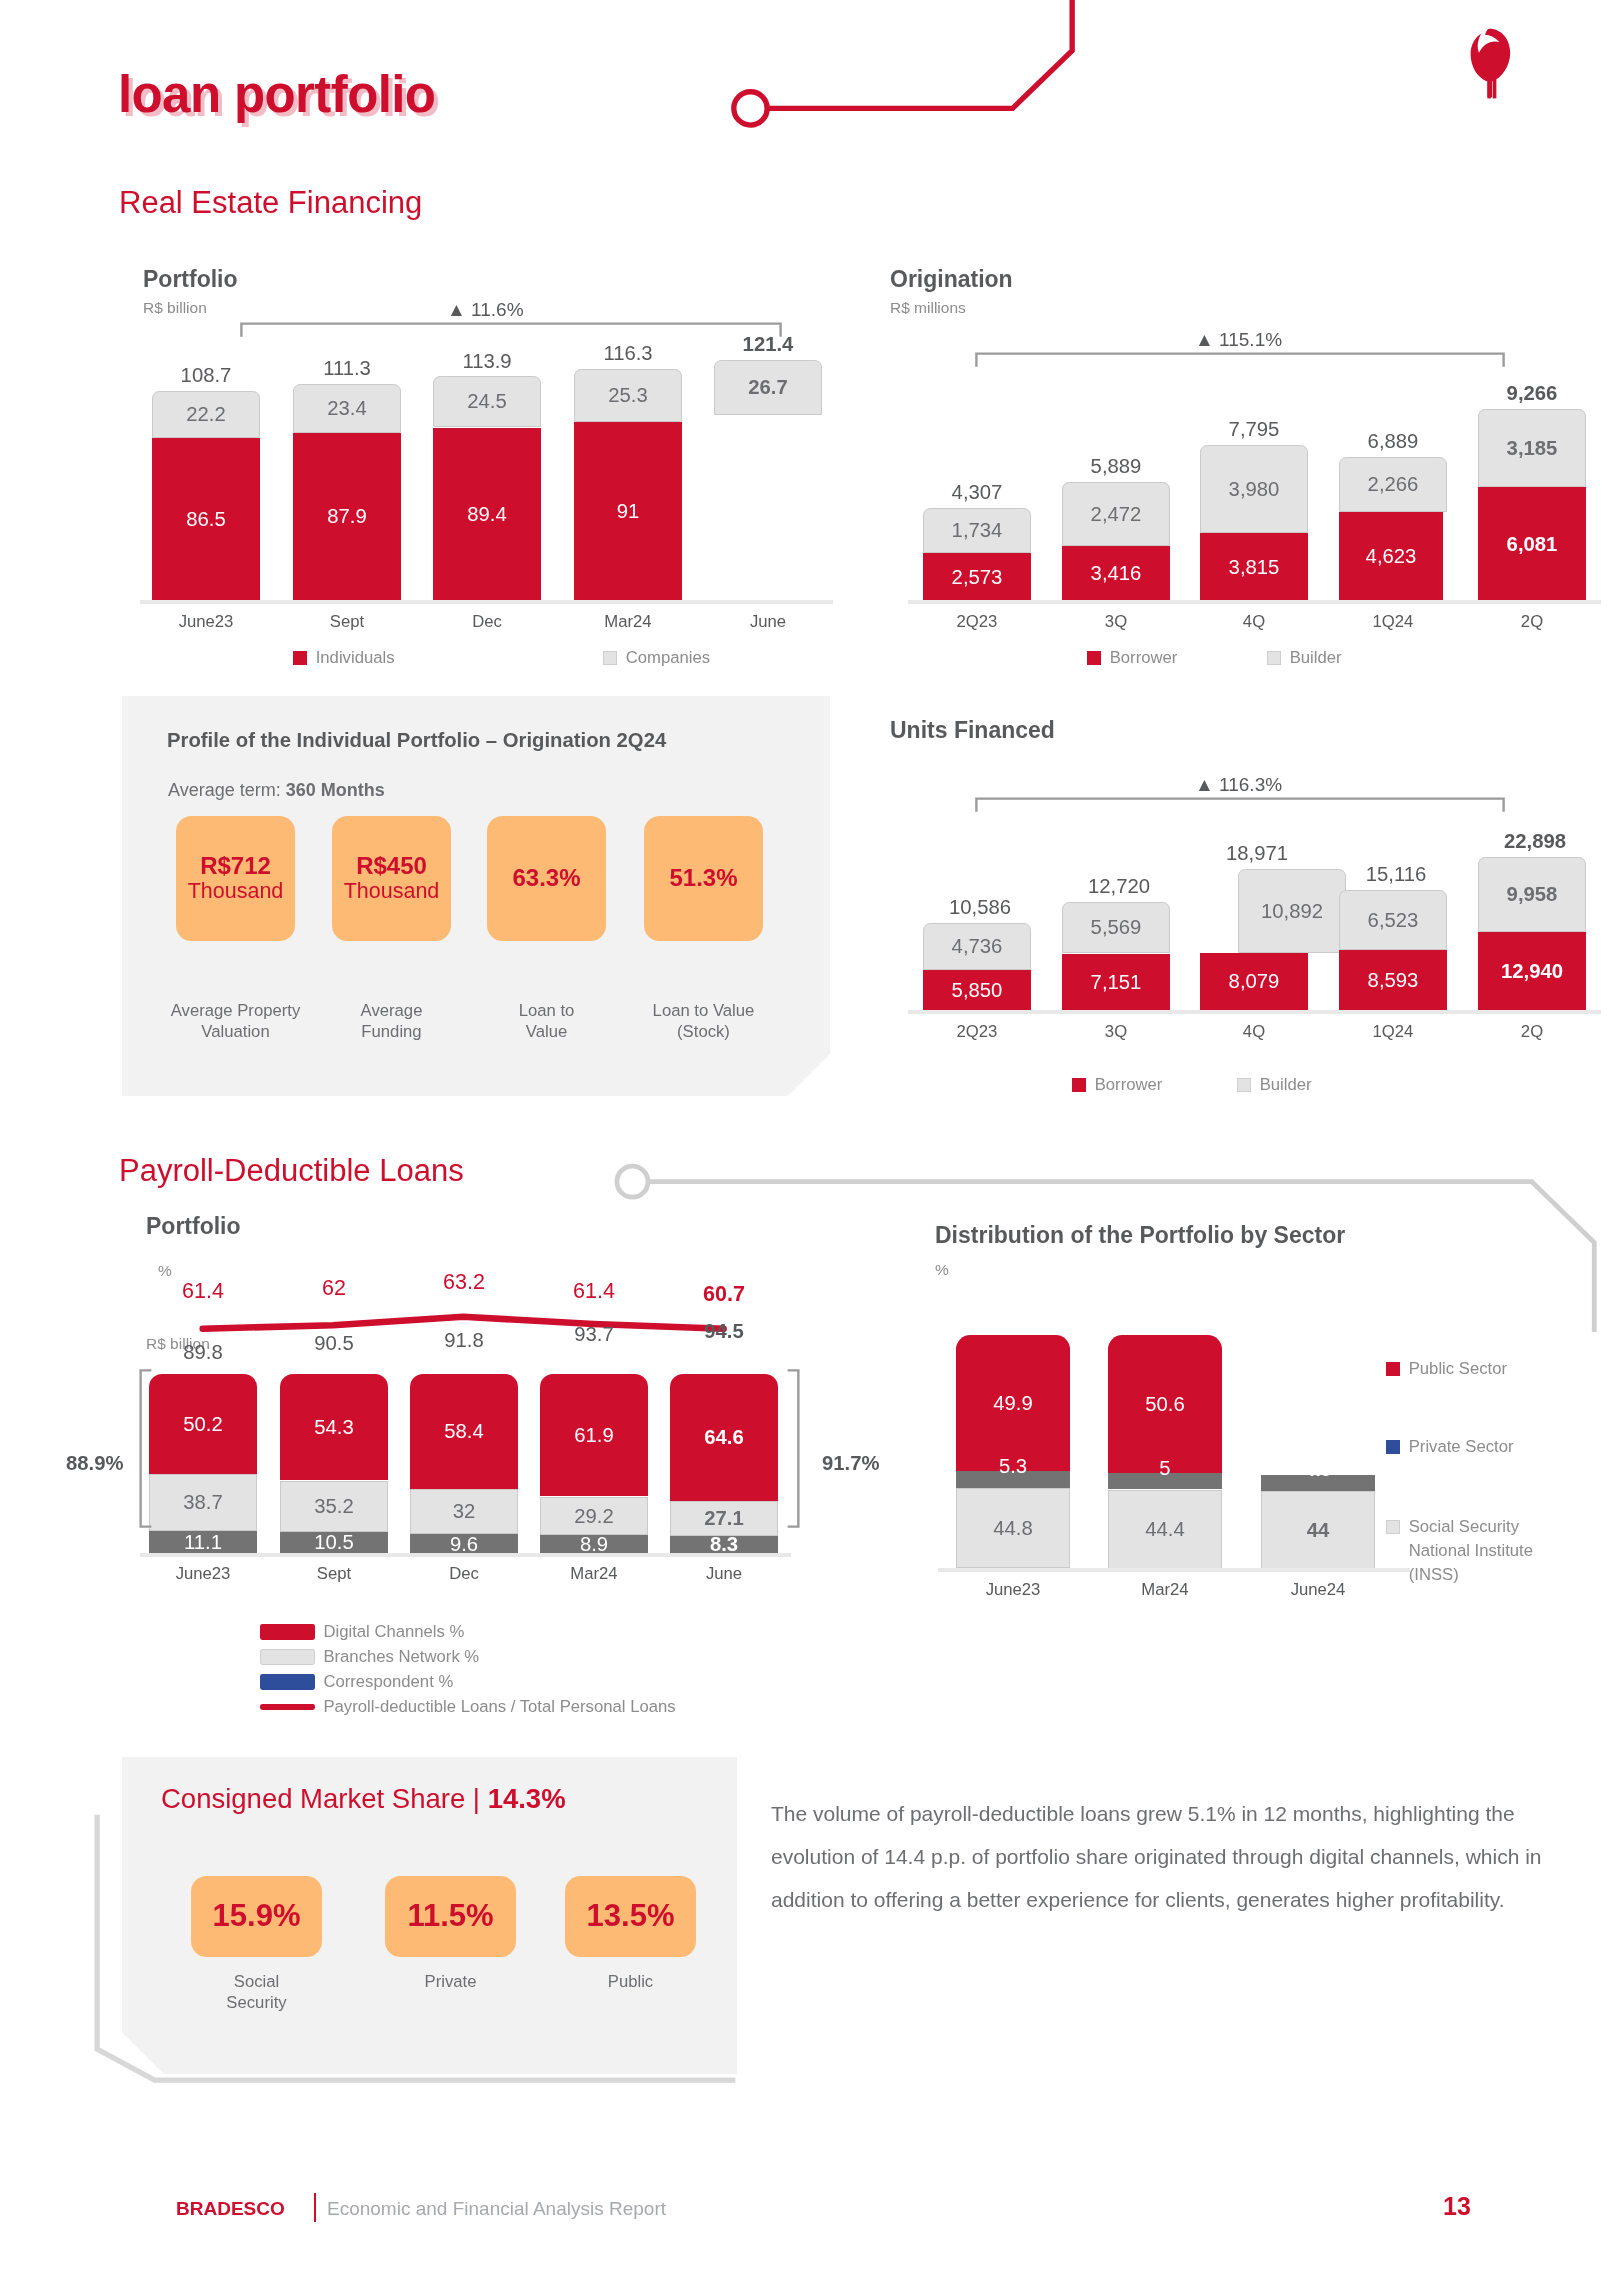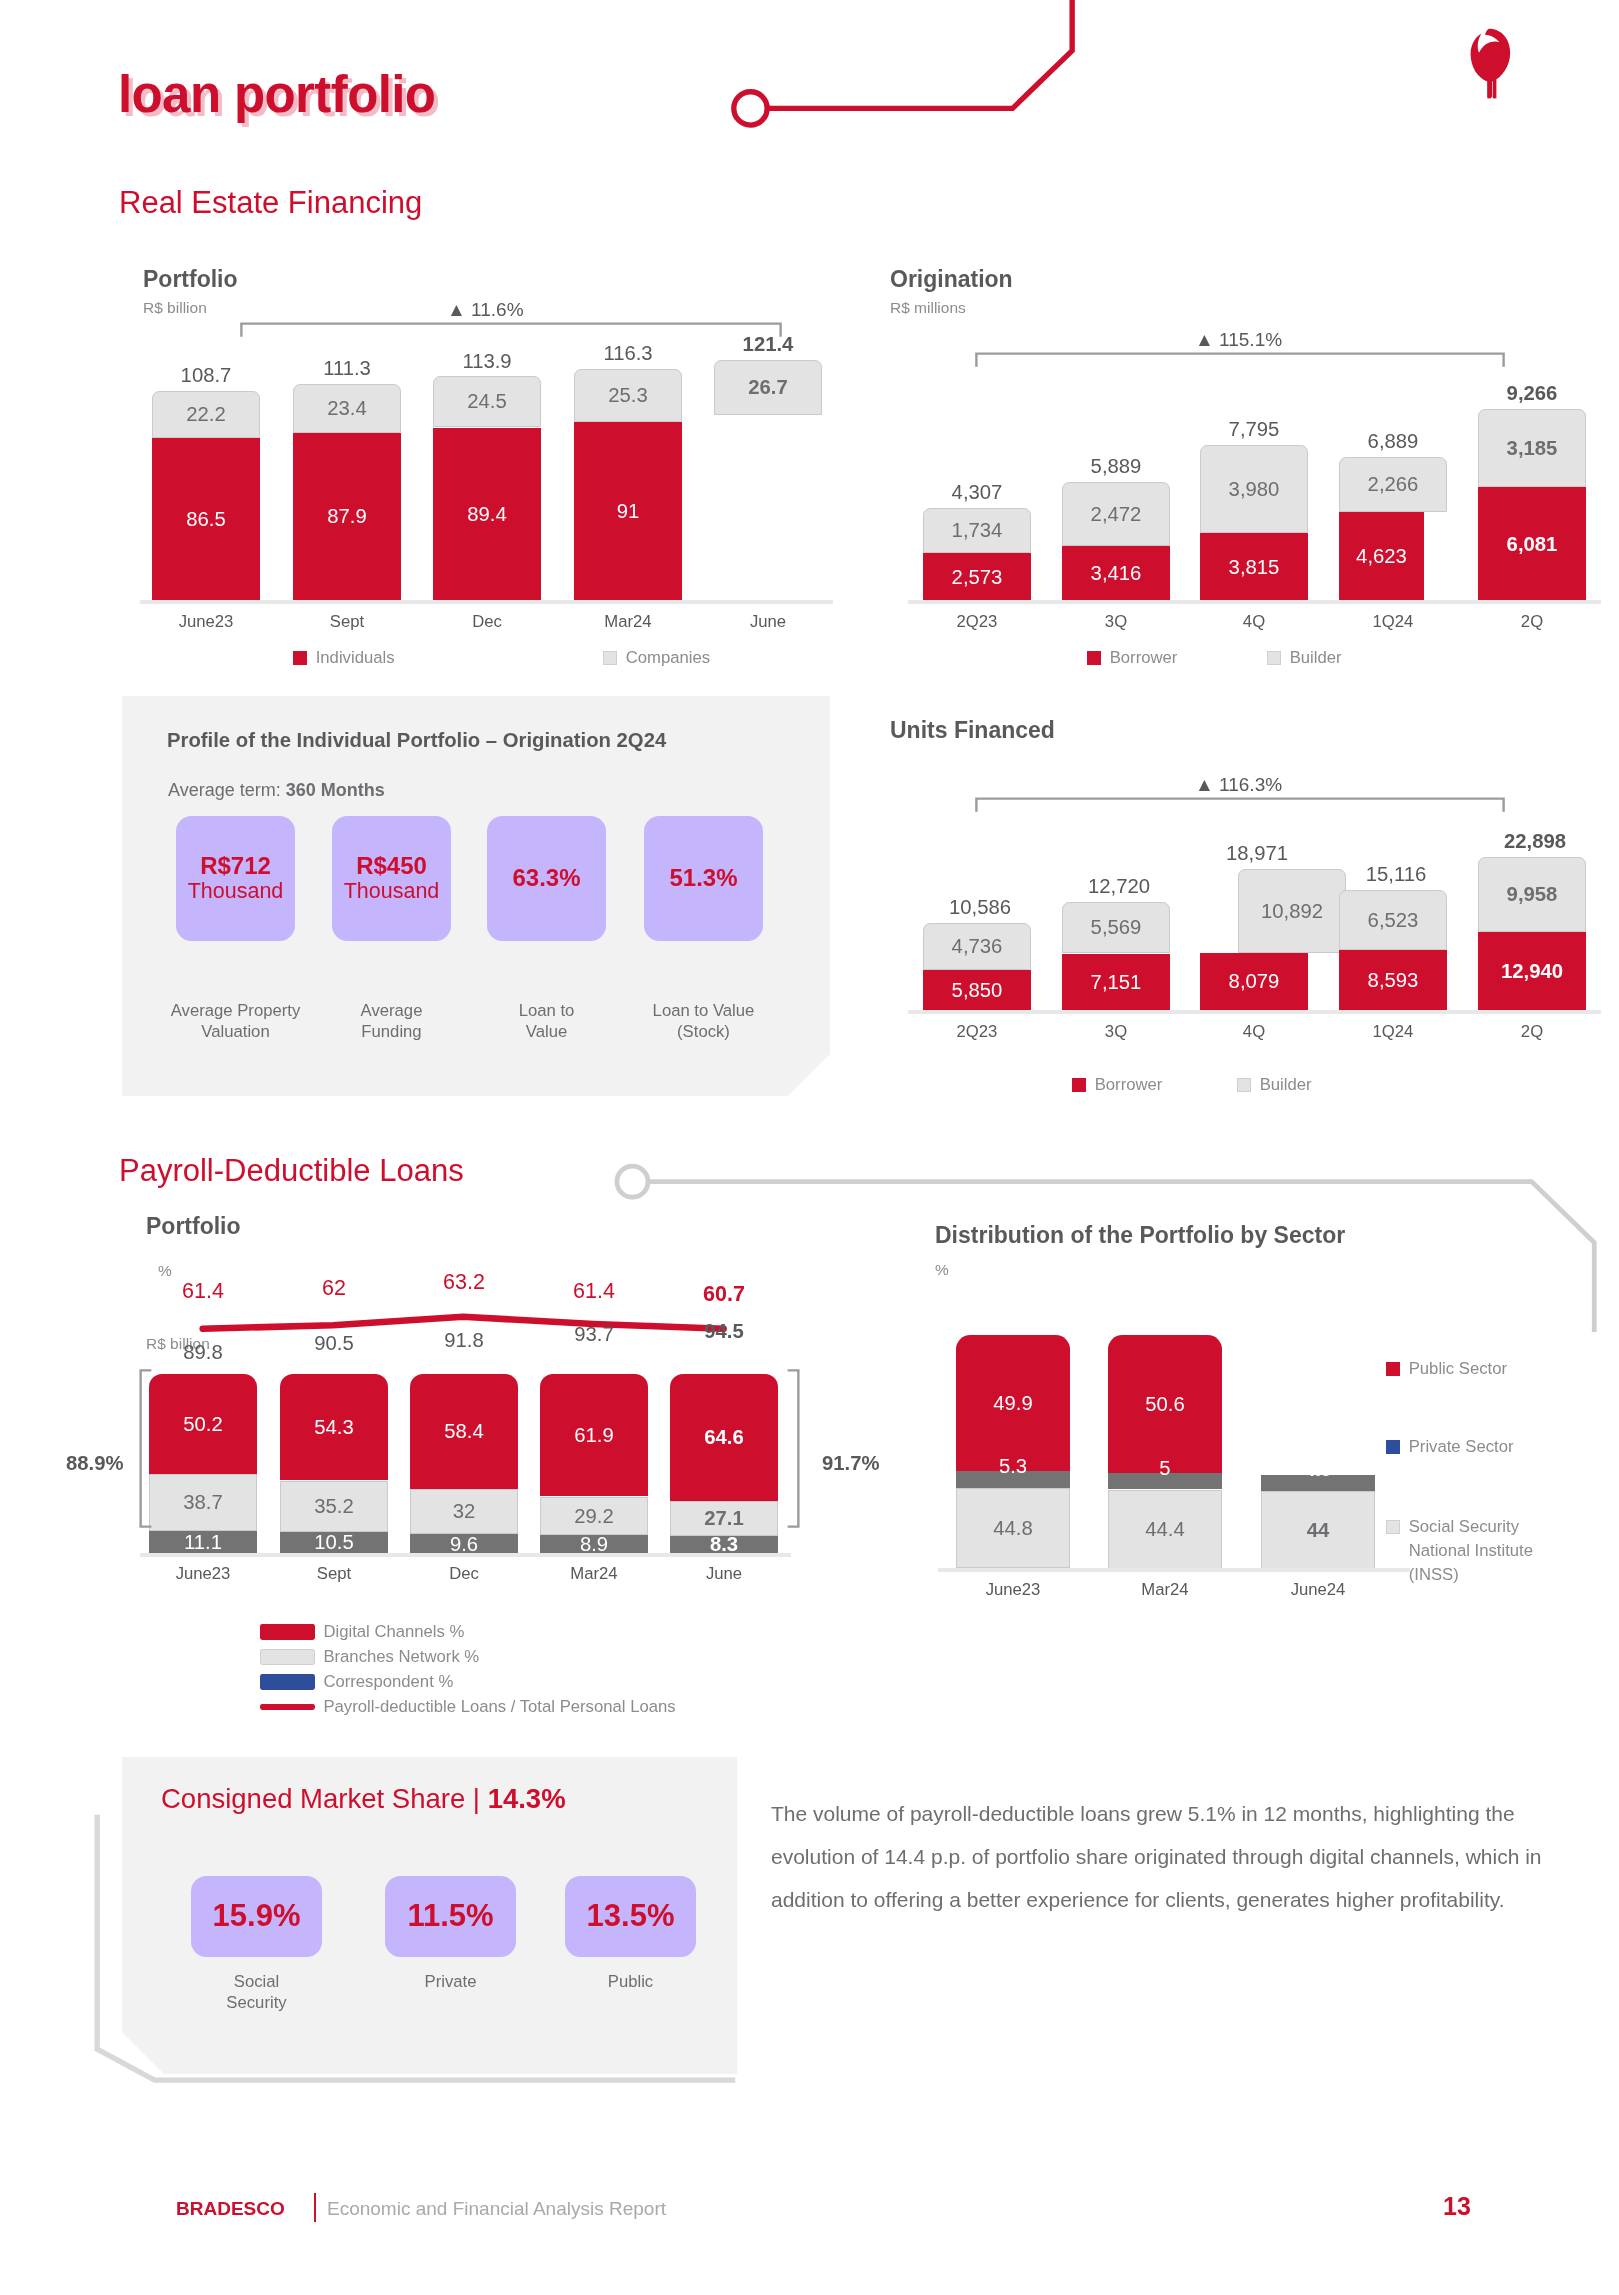--- a/index.html
+++ b/index.html
@@ -56,21 +56,21 @@
     position: absolute; background: #f2f2f2;
   }
   .panel.cut {
     clip-path: polygon(0 0, 100% 0, 100% calc(100% - 42px), calc(100% - 42px) 100%, 0 100%);
   }
   .panel.cut-bl {
     clip-path: polygon(0 0, 100% 0, 100% 100%, 42px 100%, 0 calc(100% - 42px));
   }
   .panel-title { position: absolute; font-size: 20.3px; font-weight: bold; color: #58595b; }
   .kpi-card {
-    position: absolute; background: #c4b5fd; border-radius: 15.5px;
+    position: absolute; background: #fdba74; border-radius: 15.5px;
     display:flex; flex-direction:column; align-items:center; justify-content:center;
   }
   .kpi-val { font-size: 24px; font-weight: bold; color: #CE0E2D; line-height: 1.1; }
   .kpi-sub { font-size: 21.5px; color: #CE0E2D; line-height: 1.1; font-weight: normal;}
   .kpi-label { position: absolute; font-size: 16.7px; color: #6d6e71; text-align: center; line-height: 1.25; }
 
   .body-text {
     position: absolute; font-size: 21px; color: #6d6e71; line-height: 2.05;
   }
   .consign-title { position:absolute; font-size: 27.5px; color:#CE0E2D; }
@@ -195,21 +195,21 @@
     </div>
   <div class="bar-seg seg-red" style="left:1200px; top:533px; width:108px; height:68px;">
     <span class="seg-txt">3,815</span>
     </div>
   <div class="cat-label" style="left:1200px; top:612px; width:108px;">4Q</div>
 
   <div class="val-top" style="left:1339px; top:430px; width:108px;">6,889</div>
   <div class="bar-seg seg-grey" style="left:1339px; top:457px; width:108px; height:55px; border-radius:7.2px 7.2px 0 0;">
     <span class="seg-txt">2,266</span>
     </div>
-  <div class="bar-seg seg-red" style="left:1339px; top:512px; width:85px; height:88px;">
+  <div class="bar-seg seg-red" style="left:1339px; top:512px; width:104px; height:88px;">
     <span class="seg-txt">4,623</span>
     </div>
   <div class="cat-label" style="left:1339px; top:612px; width:108px;">1Q24</div>
 
   <div class="val-top bold" style="left:1478px; top:382px; width:108px;">9,266</div>
   <div class="bar-seg seg-grey" style="left:1478px; top:409px; width:108px; height:78px; border-radius:7.2px 7.2px 0 0;">
     <span class="seg-txt bold">3,185</span>
     </div>
   <div class="bar-seg seg-red" style="left:1478px; top:487px; width:108px; height:114px;">
     <span class="seg-txt bold">6,081</span>

